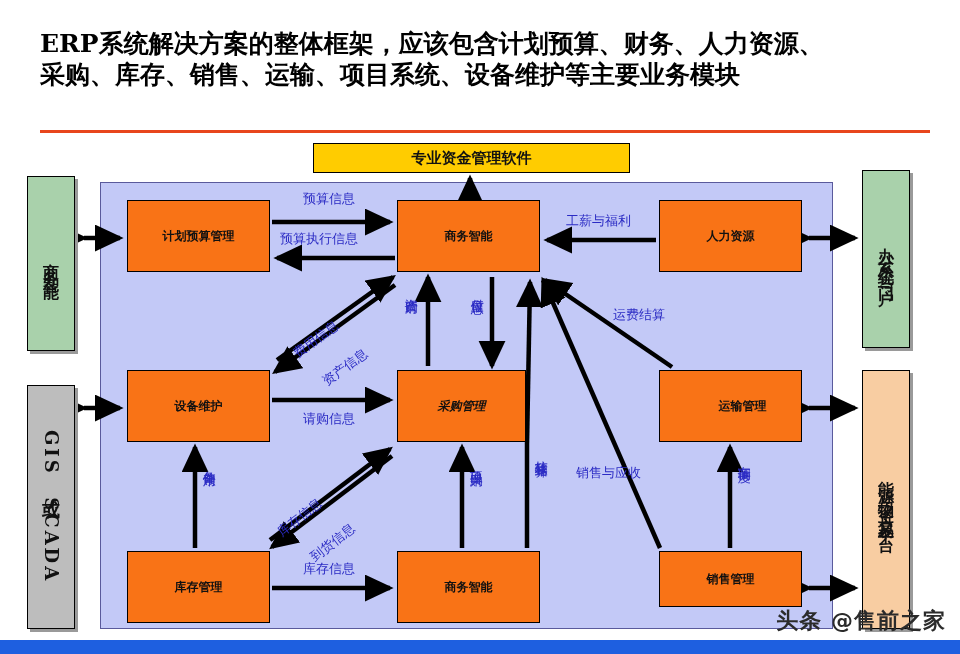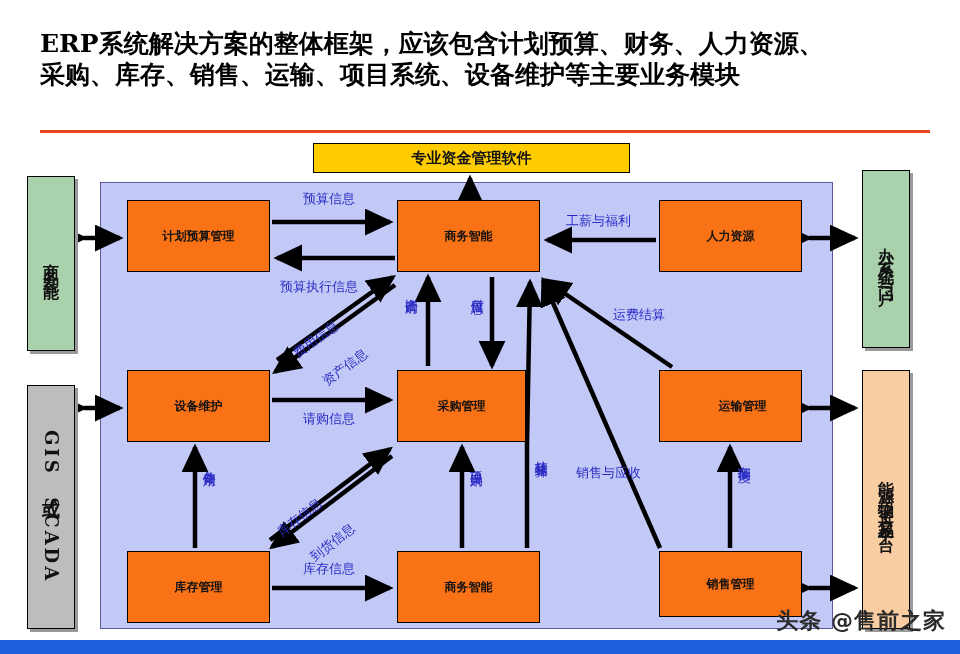--- a/index.html
+++ b/index.html
@@ -152,29 +152,29 @@
 </div>
 
 <div class="box orange" style="left:127px; top:200px; width:143px; height:72px;">计划预算管理</div>
 
 <div class="box orange" style="left:397px; top:200px; width:143px; height:72px;">商务智能</div>
 
 <div class="box orange" style="left:659px; top:200px; width:143px; height:72px;">人力资源</div>
 
 <div class="box orange" style="left:127px; top:370px; width:143px; height:72px;">设备维护</div>
 
-<div class="box orange" style="left:397px; top:370px; width:129px; height:72px;">采购管理</div>
+<div class="box orange" style="left:397px; top:370px; width:129px; height:72px;font-style:italic;">采购管理</div>
 
 <div class="box orange" style="left:659px; top:370px; width:143px; height:72px;padding-left:24px;">运输管理</div>
 
 <div class="box orange" style="left:127px; top:551px; width:143px; height:72px;">库存管理</div>
 
 <div class="box orange" style="left:397px; top:551px; width:143px; height:72px;">商务智能</div>
 
-<div class="box orange" style="left:659px; top:551px; width:143px; height:66px;">销售管理</div>
+<div class="box orange" style="left:659px; top:551px; width:143px; height:56px;">销售管理</div>
 
 <svg id="arrows" viewBox="0 0 960 654" xmlns="http://www.w3.org/2000/svg">
   <defs>
     <marker id="ah" markerWidth="7" markerHeight="7" refX="5.6" refY="3" orient="auto" markerUnits="strokeWidth">
       <path d="M0,0 L6.4,3 L0,6 z" fill="#000"></path>
     </marker>
     <marker id="ah2" markerWidth="7" markerHeight="7" refX="5.6" refY="3" orient="auto" markerUnits="strokeWidth">
       <path d="M0,0 L6.4,3 L0,6 z" fill="#000"></path>
     </marker>
   </defs>
@@ -225,21 +225,21 @@
     <line x1="462" y1="548" x2="462" y2="447" marker-end="url(#ah)"></line>
 
     <line x1="272" y1="588" x2="390" y2="588" marker-end="url(#ah)"></line>
 
     <line x1="730" y1="548" x2="730" y2="447" marker-end="url(#ah)"></line>
   </g>
 </svg>
 
 <div class="lbl" style="left:303px; top:192px;">预算信息</div>
 
-<div class="lbl" style="left:280px; top:232px;margin-top:48px;">预算执行信息</div>
+<div class="lbl" style="left:280px; top:232px;">预算执行信息</div>
 
 <div class="lbl" style="left:566px; top:214px;">工薪与福利</div>
 
 <div class="lbl diag" style="left:291px; top:349px; transform:rotate(-36deg);">费用信息</div>
 
 <div class="lbl diag" style="left:320px; top:377px; transform:rotate(-36deg);">资产信息</div>
 
 <div class="lbl v" style="left:404px; top:288px;">资产请购</div>
 
 <div class="lbl v" style="left:470px; top:288px;">应付信息</div>

